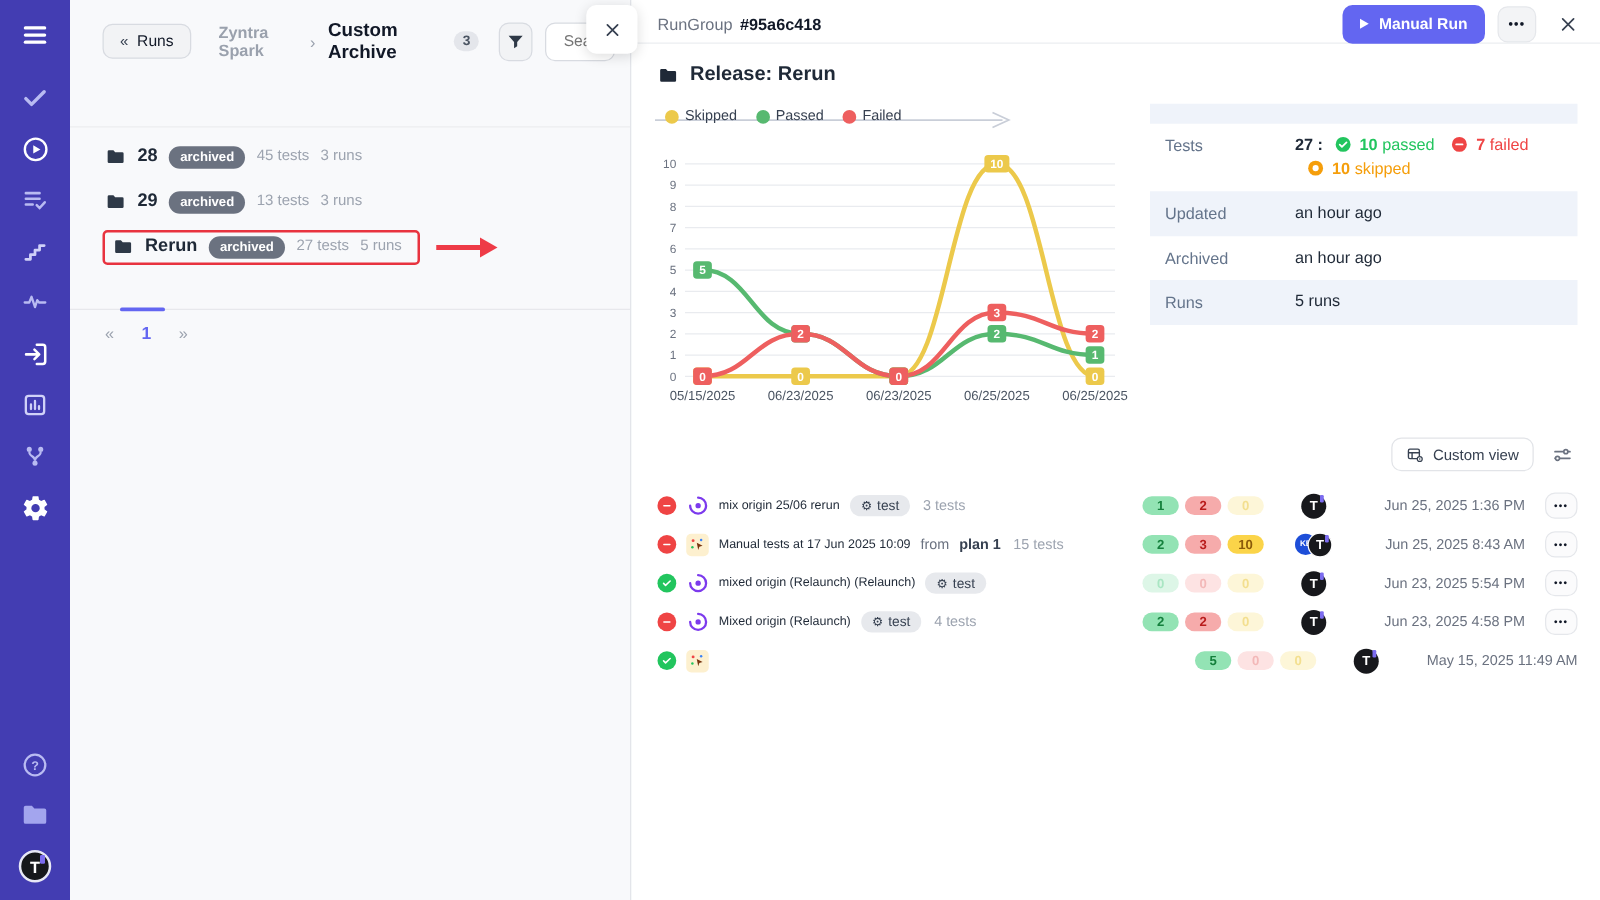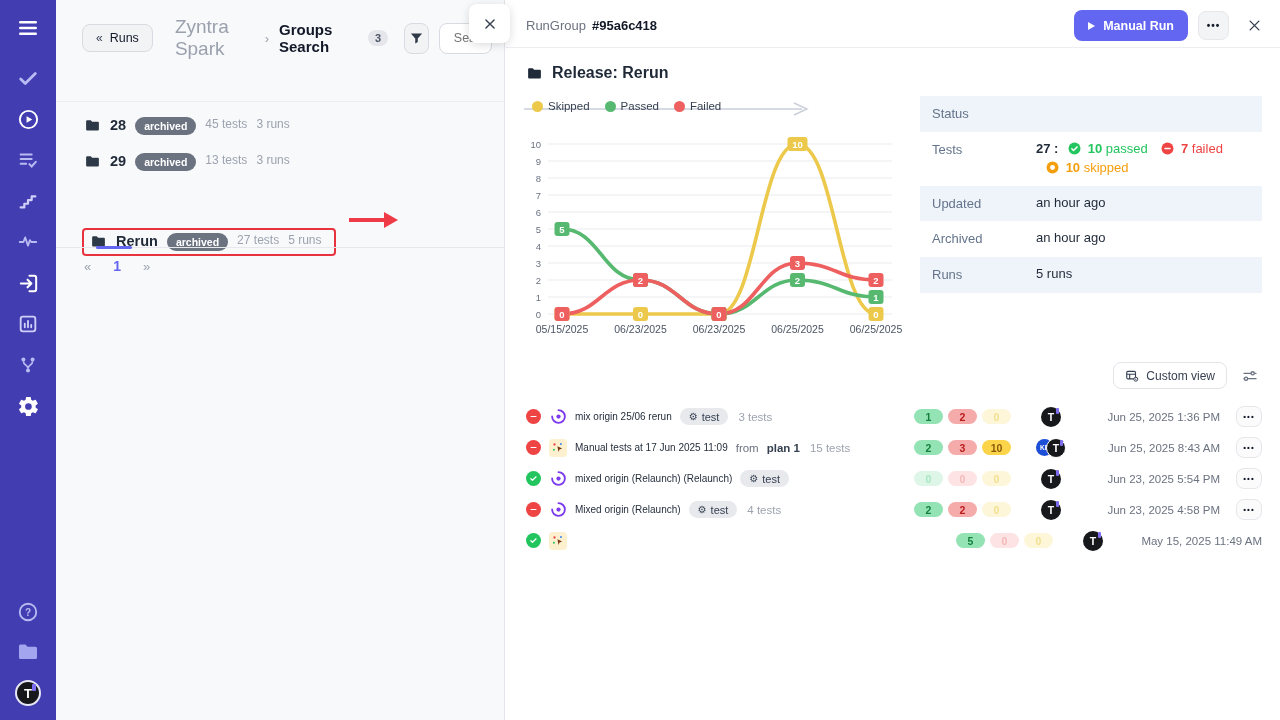--- a/index.html
+++ b/index.html
@@ -17,54 +17,54 @@
                  font-size:13px; display:flex; align-items:center; justify-content:center; border:2px solid #e8e8f6; position:relative;}
   .side-avatar:after { content:""; position:absolute; right:3px; top:2px; width:4px; height:7px; background:#7c6cf0; border-radius:1px; }
 
   
   .left-panel { position:absolute; left:56px; top:0; width:449px; height:720px; background:#f8f9fb;
                 border-right:1px solid #e3e5ea; }
   .lp-header { display:flex; align-items:center; gap:10px; padding:16px 12px 0 26px; }
   .back-btn { display:flex; align-items:center; gap:7px; background:#f2f3f5; border:1px solid #d8dbe1;
               border-radius:8px; padding:6px 13px; font-size:12.5px; color:#111827; cursor:pointer; }
   .back-chevrons { color:#374151; font-size:12px; }
-  .bc-project { color:#9aa1ad; font-weight:400; font-size:19px; margin-left:12px; }
+  .bc-project { color:#9aa1ad; font-weight:700; font-size:13px; margin-left:12px; }
   .bc-sep { color:#9aa1ad; font-size:13px; }
   .bc-current { color:#111827; font-weight:bold; font-size:15px; }
   .count-badge { background:#e4e6eb; color:#4b5563; font-size:11px; font-weight:bold; border-radius:10px; padding:2px 7px; }
   .filter-btn { width:33px; height:31px; border:1px solid #d8dbe1; border-radius:8px; background:#f2f3f5;
                 display:flex; align-items:center; justify-content:center; margin-left:6px; cursor:pointer; }
   .search-box { display:flex; align-items:center; gap:6px; background:#fff; border:1px solid #d8dbe1;
                 border-radius:8px; height:31px; padding:0 8px; width:66px; overflow:hidden; }
   .search-box input { border:none; outline:none; width:40px; font-size:12.5px; color:#374151; background:transparent; font-family:inherit;}
   .lp-divider { position:absolute; left:0; top:101px; width:100%; height:1px; background:#ebedf0; }
 
   .group-list { position:absolute; left:26px; top:112px; }
   .group-row { display:flex; gap:9px; padding:5px 8px 5px 2px; margin-bottom:8px; cursor:pointer; width:fit-content; }
-  .group-row.highlighted { border:2px solid #e8333f; border-radius:4px; padding:3px 12px 3px 6px; margin-bottom:0;margin-top:44px; }
+  .group-row.highlighted { border:2px solid #e8333f; border-radius:4px; padding:3px 12px 3px 6px; margin-bottom:0; }
   .group-name { font-size:14.5px; color:#1f2937; font-weight:600; }
   .archived-badge { background:#6b7280; color:#fff; font-size:10.5px; font-weight:600; padding:3px 9px; border-radius:10px; }
   .group-stats { color:#9ca3af; font-size:12px; display:flex; gap:9px; }
   .hl-wrap { display:flex; align-items:center; }
   .red-arrow { margin-left:11px; }
 
   .pagination { position:absolute; left:0; top:247px; width:100%; }
   .pag-divider { height:1px; background:#e7e8ec; position:relative; }
   .pag-active { position:absolute; left:40px; top:-1px; width:36px; height:3px; background:#6366f1; border-radius:2px; }
   .pag-controls { display:flex; align-items:center; gap:22px; padding:10px 0 0 28px; }
   .pag-btn { color:#9ca3af; font-size:13px; cursor:pointer; }
   .pag-page { color:#6366f1; font-size:14px; font-weight:bold; cursor:pointer; }
 
   .popover-close { position:absolute; left:469px; top:4px; width:41px; height:39px; background:#fff; border-radius:8px;
                    box-shadow:0 2px 10px rgba(0,0,0,.14); display:flex; align-items:center; justify-content:center;
                    z-index:20; cursor:pointer; }
 
   
   .detail-panel { position:absolute; left:506px; top:0; width:774px; height:720px; background:#fff; }
-  .dp-header { height:48px; border-bottom:1px solid #eceef1; display:flex; align-items:center; padding:4px 18px 0 20px; gap:10px; }
+  .dp-header { height:35px; border-bottom:1px solid #eceef1; display:flex; align-items:center; padding:4px 18px 0 20px; gap:10px; }
   .rg-label { color:#6b7280; font-size:13px; }
   .rg-id { color:#111827; font-weight:bold; font-size:13px; margin-left:-4px; }
   .dp-spacer { flex:1; }
   .btn-primary { background:#6366f1; color:#fff; border:none; border-radius:8px; height:31px; padding:0 14px;
                  display:flex; align-items:center; gap:8px; font-size:12.5px; font-weight:600; cursor:pointer; font-family:inherit; }
   .play-tri { width:0; height:0; border-left:7px solid #fff; border-top:4.5px solid transparent; border-bottom:4.5px solid transparent; }
   .dots-btn { width:31px; height:29px; border:1px solid #e5e7eb; border-radius:8px; background:#f3f4f6; color:#111827;
               font-size:10px; font-weight:bold; letter-spacing:1px; display:flex; align-items:center; justify-content:center; cursor:pointer; }
   .dp-close { margin-left:8px; cursor:pointer; display:flex; }
 
@@ -222,21 +222,21 @@
 </nav>
 
 <section class="left-panel">
   <div class="lp-header">
     <button class="back-btn">
       <span class="back-chevrons">«</span>
       <span>Runs</span>
     </button>
     <span class="bc-project">Zyntra Spark</span>
     <span class="bc-sep">›</span>
-    <span class="bc-current">Groups Search</span>
+    <span class="bc-current">Custom Archive</span>
     <span class="count-badge">3</span>
     <button class="filter-btn">
       <svg width="15" height="15" viewBox="0 0 24 24">
           <path d="M3 4h18l-7 8v5.5L10 20v-8L3 4z" fill="#2f3947"></path>
         </svg>
     </button>
     <div class="search-box">
       <svg width="13" height="13" viewBox="0 0 24 24">
           <circle cx="10.5" cy="10.5" r="6.5" stroke="#9ca3af" stroke-width="2.2" fill="none"></circle>
           <path d="M15.5 15.5 L21 21" stroke="#9ca3af" stroke-width="2.2" stroke-linecap="round"></path>
@@ -410,21 +410,20 @@
           <text x="201" y="199.5" text-anchor="middle" class="dlabel">0</text>
           <rect x="272.0" y="138.0" width="15" height="14" rx="3" fill="#ee5f5f"></rect>
           <text x="279.5" y="148.5" text-anchor="middle" class="dlabel">3</text>
           <rect x="350.5" y="155.0" width="15" height="14" rx="3" fill="#ee5f5f"></rect>
           <text x="358" y="165.5" text-anchor="middle" class="dlabel">2</text>
         </svg>
     </div>
 
     <div class="summary">
       <div class="srow alt">
-        <span class="s-label">Status</span>
       </div>
       <div class="srow">
         <span class="s-label">Tests</span>
         <span class="s-value">
           <span class="b">27 :</span>
           <span class="mini-ico first">
               <svg width="13" height="13" viewBox="0 0 24 24">
                 <circle cx="12" cy="12" r="11" fill="#22c55e"></circle>
                 <path d="M7 12.5l3.2 3.2L17 9" stroke="#fff" stroke-width="2.6" fill="none" stroke-linecap="round" stroke-linejoin="round"></path>
               </svg>
@@ -525,21 +524,21 @@
           </svg>
         </span>
       <span class="type-ico manual">
           <svg width="14" height="14" viewBox="0 0 24 24">
             <circle cx="6" cy="6" r="2" fill="#ef4444"></circle>
             <circle cx="17" cy="5" r="1.7" fill="#3b82f6"></circle>
             <circle cx="5" cy="15" r="1.7" fill="#22c55e"></circle>
             <path d="M11 9 L19 13 L14.5 14.5 L13 19 Z" fill="#78350f"></path>
           </svg>
         </span>
-      <span class="run-name">Manual tests at 17 Jun 2025 11:09</span>
+      <span class="run-name">Manual tests at 17 Jun 2025 10:09</span>
       <span class="from-label">from</span>
       <span class="plan-bold">plan 1</span>
       <span class="tests-count">15 tests</span>
       <span class="flex-sp"></span>
       <span class="badges">
         <span class="pill p-green">2</span>
         <span class="pill p-red">3</span>
         <span class="pill p-yellow">10</span>
       </span>
       <span class="avatar-cell">

